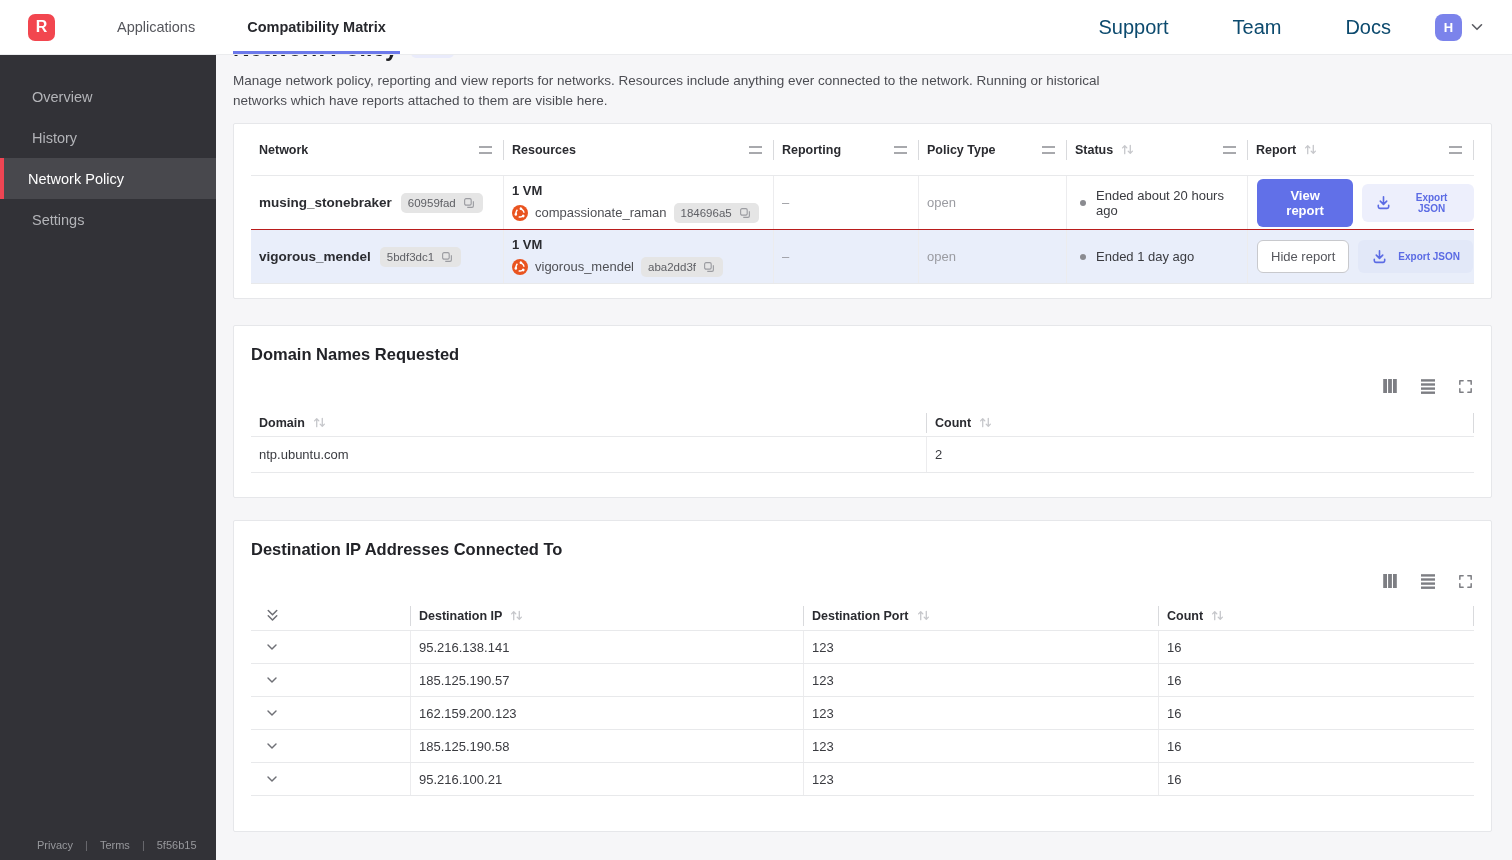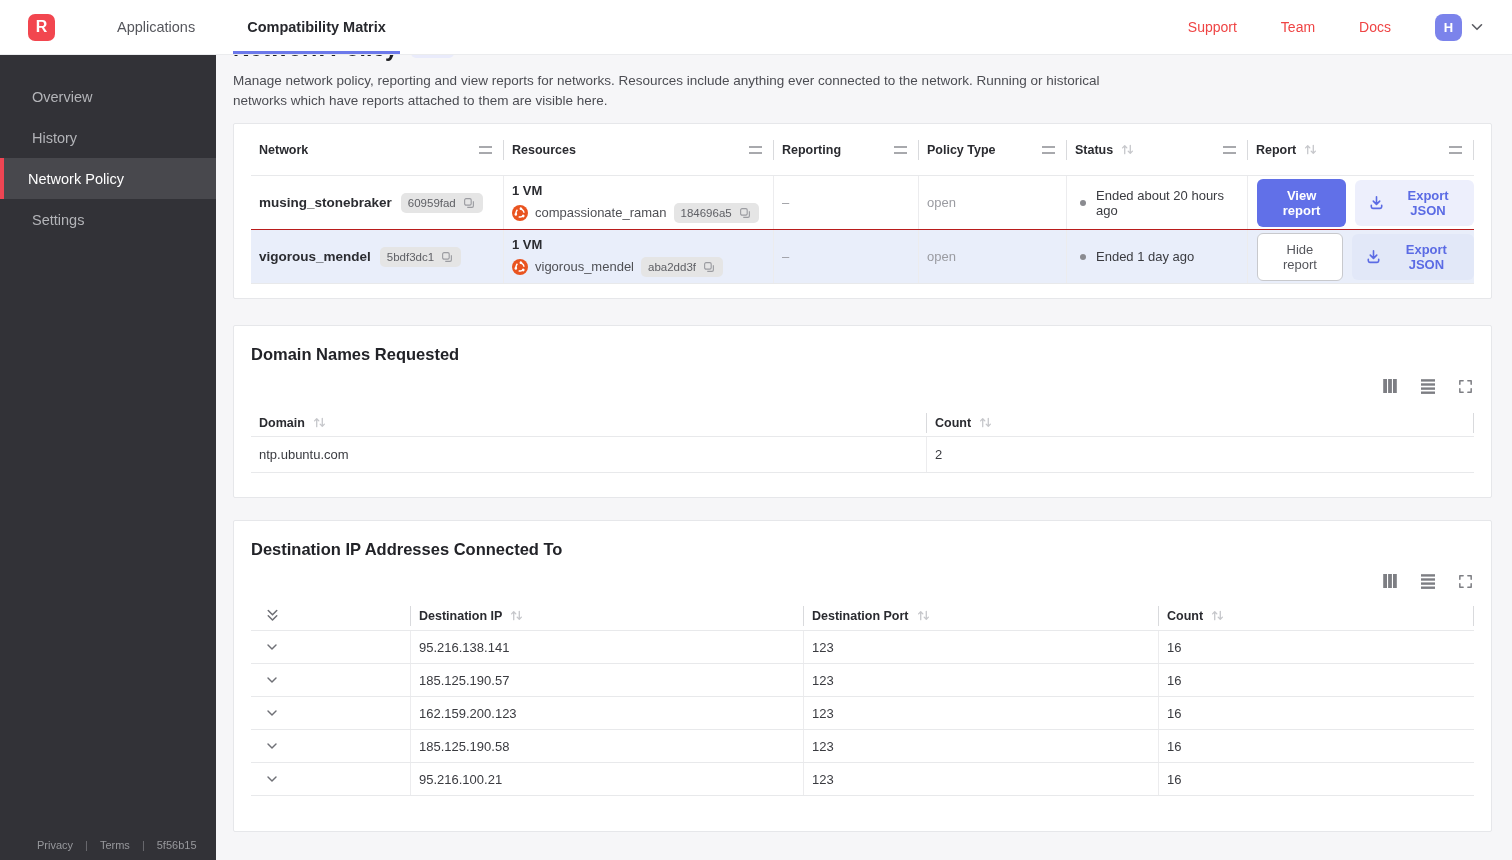--- a/index.html
+++ b/index.html
@@ -14,21 +14,21 @@
   .logo { width:27px; height:27px; border-radius:7px; background:#f2464f; color:#fff;
     font-weight:bold; font-size:16px; display:flex; align-items:center; justify-content:center;
     margin-left:28px; }
   .nav-tabs { display:flex; height:100%; margin-left:36px; }
   .nav-tab { display:flex; align-items:center; padding:0 14px; margin:0 12px; font-size:14.5px;
     color:#55565c; position:relative; cursor:pointer; }
   .nav-tab.active { color:#27282d; font-weight:bold; }
   .nav-tab.active::after { content:""; position:absolute; left:0; right:0; bottom:0;
     height:3px; background:#6c79ea; }
   .nav-right { margin-left:auto; display:flex; align-items:center; margin-right:26px; }
-  .nav-link { font-size:14px; color:#ef4444; margin-right:44px; cursor:pointer; }
+  .nav-link { font-size:20px; color:#0c4a6e; margin-right:44px; cursor:pointer;margin-left:20px; }
   .avatar { width:27px; height:27px; border-radius:8px; background:#7b83eb; color:#fff;
     font-size:13px; font-weight:bold; display:flex; align-items:center; justify-content:center; }
   .nav-caret { margin-left:6px; cursor:pointer; }
 
   
   .sidebar { position:fixed; top:55px; left:0; bottom:0; width:216px; background:#323237; }
   .side-items { padding-top:21px; }
   .side-item { height:41px; display:flex; align-items:center; padding-left:28px;
     font-size:14.5px; color:#b3b4b8; cursor:pointer; border-left:4px solid transparent; }
   .side-item.active { background:#48484d; color:#ffffff; font-weight:500;
@@ -80,21 +80,21 @@
   .vm-count { font-size:13px; font-weight:bold; color:#2b2c31; }
   .res-line { display:flex; align-items:center; gap:7px; font-size:13px; color:#4f5055; }
   .status-cell { gap:10px; padding-left:13px !important; }
   .dot { width:6px; height:6px; border-radius:50%; background:#8a8b90; flex:none; }
   .report-cell { gap:9px; padding-left:9px !important; }
   .btn-primary { background:#6170e8; color:#fff; font-size:13px; font-weight:bold; border:none;
     border-radius:6px; padding:9px 14px; cursor:pointer; font-family:inherit; }
   .btn-outline { background:#fff; color:#55565c; font-size:13px; border:1px solid #c8c9cd;
     border-radius:6px; padding:8px 13px; cursor:pointer; font-family:inherit; }
   .btn-export { display:inline-flex; align-items:center; gap:10px; background:#edeffc;
-    border:none; border-radius:6px; padding:8px 13px; color:#5b6be4; font-size:13px;
+    border:none; border-radius:6px; padding:8px 13px; color:#5b6be4; font-size:10px;
     font-weight:bold; cursor:pointer; font-family:inherit; }
   .t1-row.selected .btn-export { background:#e2e8f8; }
 
   
   .t2-head, .t2-row { grid-template-columns:676px 1fr; }
   .t2-head { height:28px; border-bottom:1px solid #e8e9eb; margin-top:14px; }
   .t2-row { height:36px; border-bottom:1px solid #e8e9eb; }
 
   
   .t3-head, .t3-row { grid-template-columns:160px 393px 355px 1fr; }

